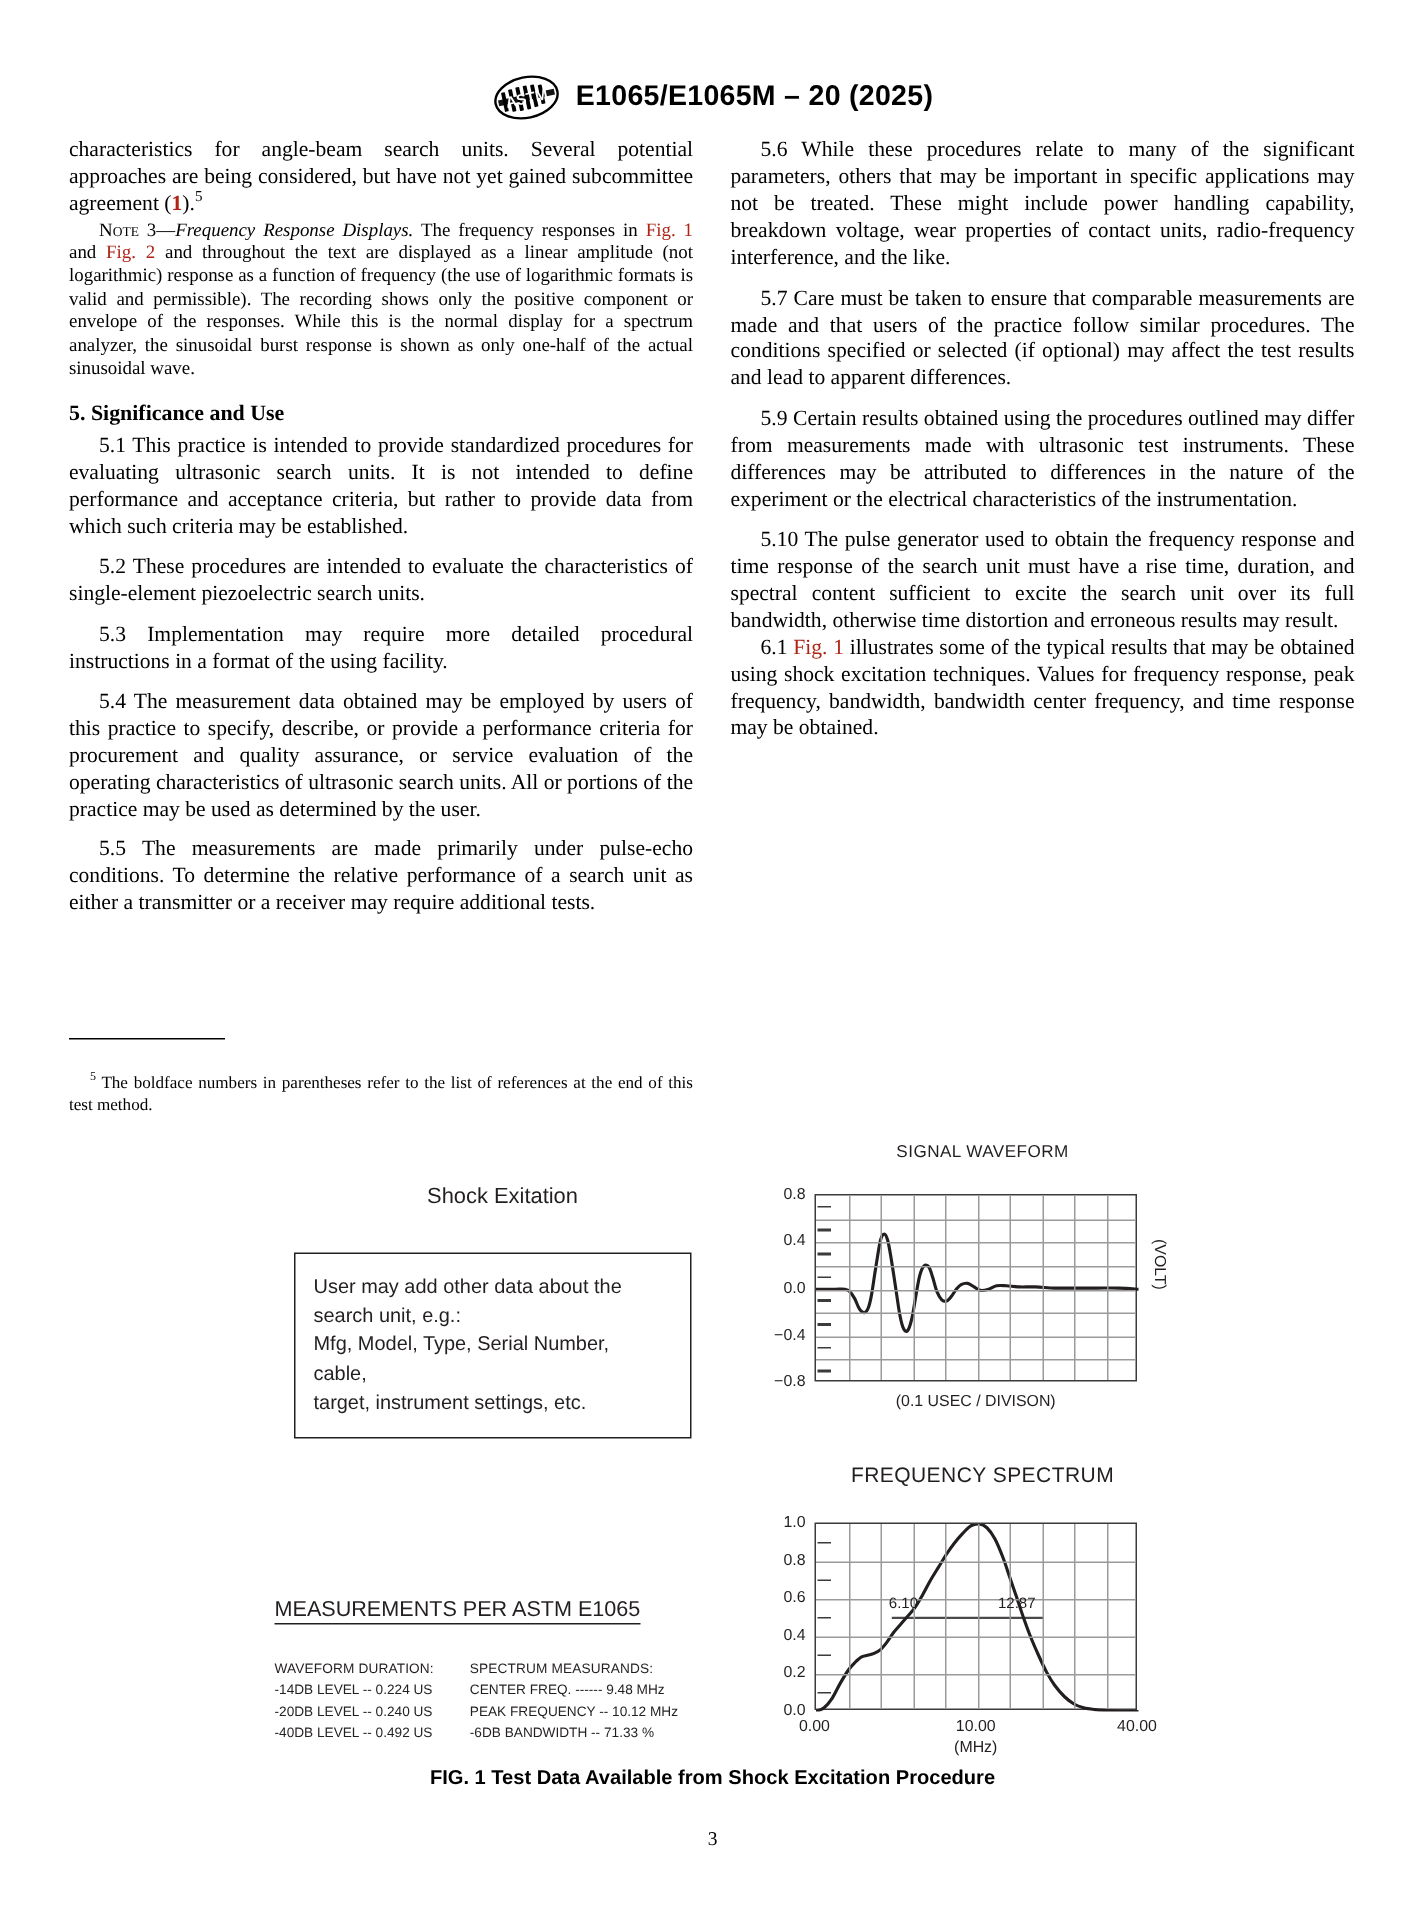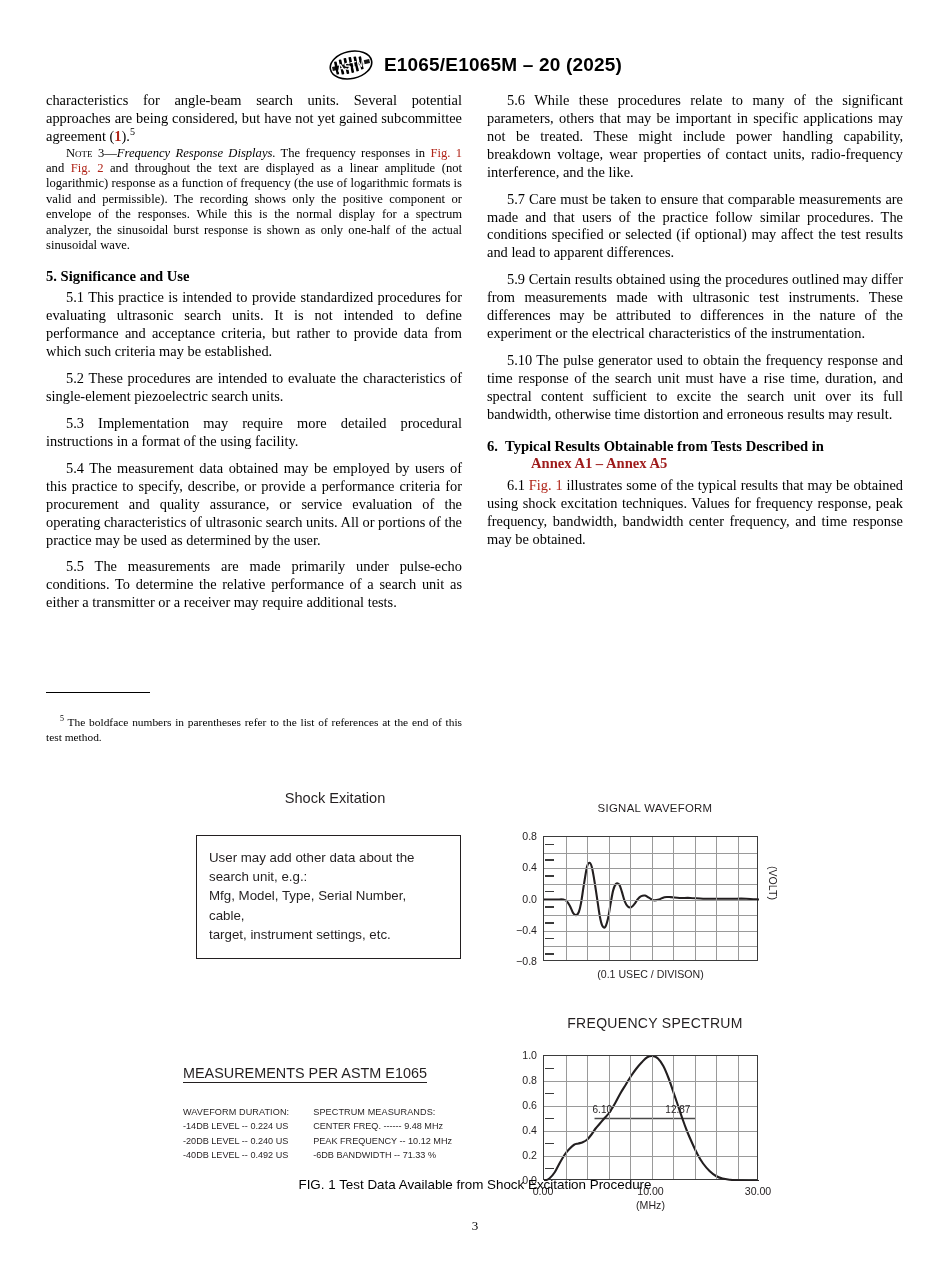--- a/index.html
+++ b/index.html
@@ -162,21 +162,20 @@
     white-space: nowrap;
   }
   .meas-cols .mcol div:first-child { letter-spacing: 0.1px; }
 
   
   .fig-right {
     position: absolute;
     left: 505px;
     top: 0;
     width: 300px;
-    margin-top: 40px;
   }
   .chart-block { position: relative; }
   .chart-title {
     font-family: "Liberation Sans", sans-serif;
     font-size: 11.4px;
     text-align: center;
     color: #231f20;
     letter-spacing: 0.3px;
   }
   .chart-title.big { font-size: 14px; }
@@ -238,21 +237,21 @@
     color: #231f20;
   }
 
   .fig-caption {
     position: absolute;
     left: 0;
     top: 1177px;
     width: 950px;
     text-align: center;
     font-family: "Liberation Sans", sans-serif;
-    font-weight: normal;
+    font-weight: bold;
     font-size: 13.4px;
   }
   .page-number {
     position: absolute;
     left: 0;
     top: 1218px;
     width: 950px;
     text-align: center;
     font-size: 13px;
   }
@@ -296,21 +295,20 @@
 
 <div class="footnote-rule"></div>
 <p class="footnote"><sup>5</sup><span> The boldface numbers in parentheses refer to the list of references at the end of this test method.</span></p>
 
 <div class="col col-right">
   <p>5.6  While these procedures relate to many of the significant parameters, others that may be important in specific applications may not be treated. These might include power handling capability, breakdown voltage, wear properties of contact units, radio-frequency interference, and the like.</p>
   <p class="para-gap">5.7  Care must be taken to ensure that comparable measurements are made and that users of the practice follow similar procedures. The conditions specified or selected (if optional) may affect the test results and lead to apparent differences.</p>
   <p class="para-gap">5.9  Certain results obtained using the procedures outlined may differ from measurements made with ultrasonic test instruments. These differences may be attributed to differences in the nature of the experiment or the electrical characteristics of the instrumentation.</p>
   <p class="para-gap">5.10  The pulse generator used to obtain the frequency response and time response of the search unit must have a rise time, duration, and spectral content sufficient to excite the search unit over its full bandwidth, otherwise time distortion and erroneous results may result.</p>
 
-  <h3 class="section-head hang"><span>6.</span>&nbsp; <span>Typical Results Obtainable from Tests Described in</span><br><span class="red" style="padding-left:22px;">Annex A1 – Annex A5</span></h3>
 
   <p style="text-indent:20px;"><span>6.1  </span><span class="xref">Fig. 1</span><span> illustrates some of the typical results that may be obtained using shock excitation techniques. Values for frequency response, peak frequency, bandwidth, bandwidth center frequency, and time response may be obtained.</span></p>
 </div>
 
 <div class="figure">
 
   <div class="fig-left">
     <div class="fig-title">
       <div>Shock Exitation</div>
     </div>
@@ -423,21 +421,21 @@
         <div id="spec-ticks">
             <div class="minor-tick" style="left: 40px; top: 36.5px; background: rgb(59, 59, 59);"></div>
             <div class="minor-tick" style="left: 40px; top: 61.5px; background: rgb(59, 59, 59);"></div>
             <div class="minor-tick" style="left: 40px; top: 86.5px; background: rgb(59, 59, 59);"></div>
             <div class="minor-tick" style="left: 40px; top: 111.5px; background: rgb(59, 59, 59);"></div>
             <div class="minor-tick" style="left: 40px; top: 136.5px; background: rgb(59, 59, 59);"></div>
           </div>
         <div id="spec-xlabels">
             <div class="xtick-label" style="left: 38px; top: 154px;">0.00</div>
             <div class="xtick-label" style="left: 145.5px; top: 154px;">10.00</div>
-            <div class="xtick-label" style="left: 253px; top: 154px;">30.00</div>
+            <div class="xtick-label" style="left: 253px; top: 154px;">40.00</div>
           </div>
         <div class="axis-caption" style="left:38px; top:168px; width:215px;">(MHz)</div>
         <div class="bw-label" id="bw-label-low" style="left: 87.575px; top: 72.5px;">6.10</div>
         <div class="bw-label" id="bw-label-high" style="left: 160.352px; top: 72.5px;">12.87</div>
       </div>
     </div>
   </div>
 </div>
 
 <div class="fig-caption">FIG. 1  Test Data Available from Shock Excitation Procedure</div>

